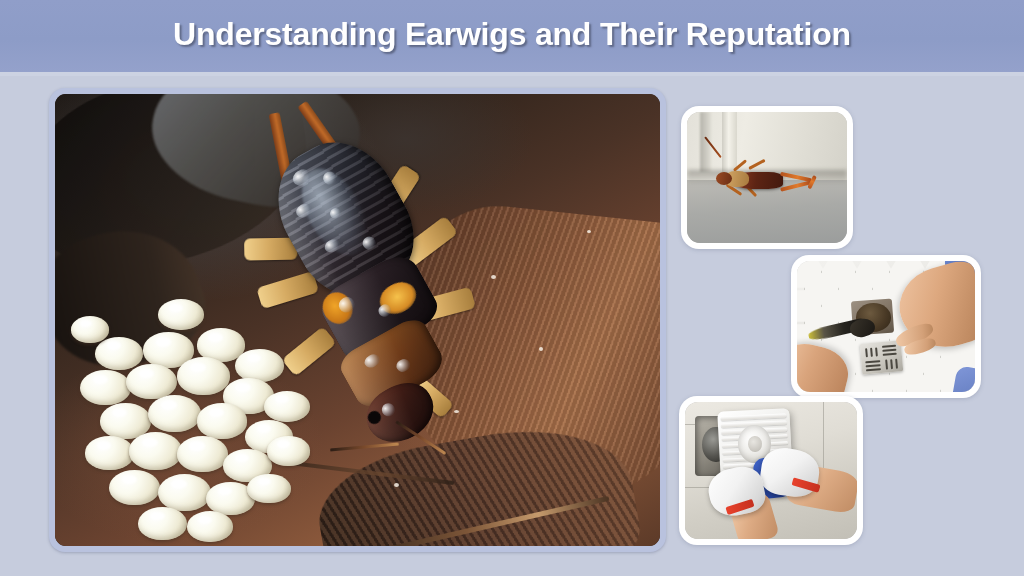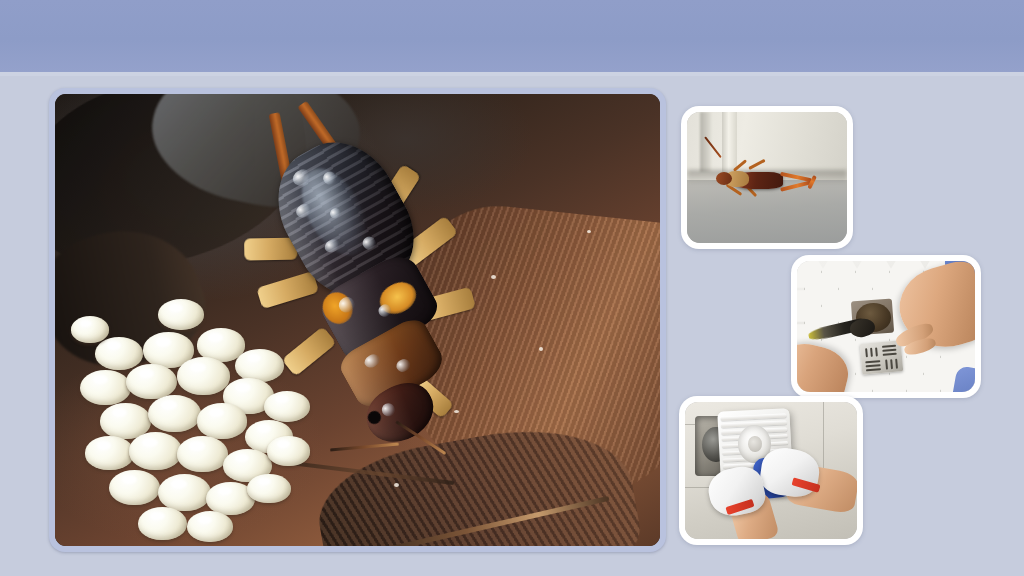--- a/index.html
+++ b/index.html
@@ -548,20 +548,21 @@
     box-shadow:0 1px 4px rgba(0,0,0,0.3);
   }
 </style>
 </head>
 <body>
 
 <div id="slide">
 
   <div id="header-band"></div>
   <div id="header-underline"></div>
+  <h1 id="slide-title">Understanding Earwigs and Their Reputation</h1>
 
   <div class="photo-frame" id="hero-frame">
     <div id="hero-photo">
       <div class="bg-soil"></div>
       <div class="ph bark-a"></div>
       <div class="ph bark-b"></div>
       <div class="ph bark-c"></div>
       <div class="ph wood-r"></div>
       <div class="ph wood-b"></div>
       <div class="ph twig-1"></div>

